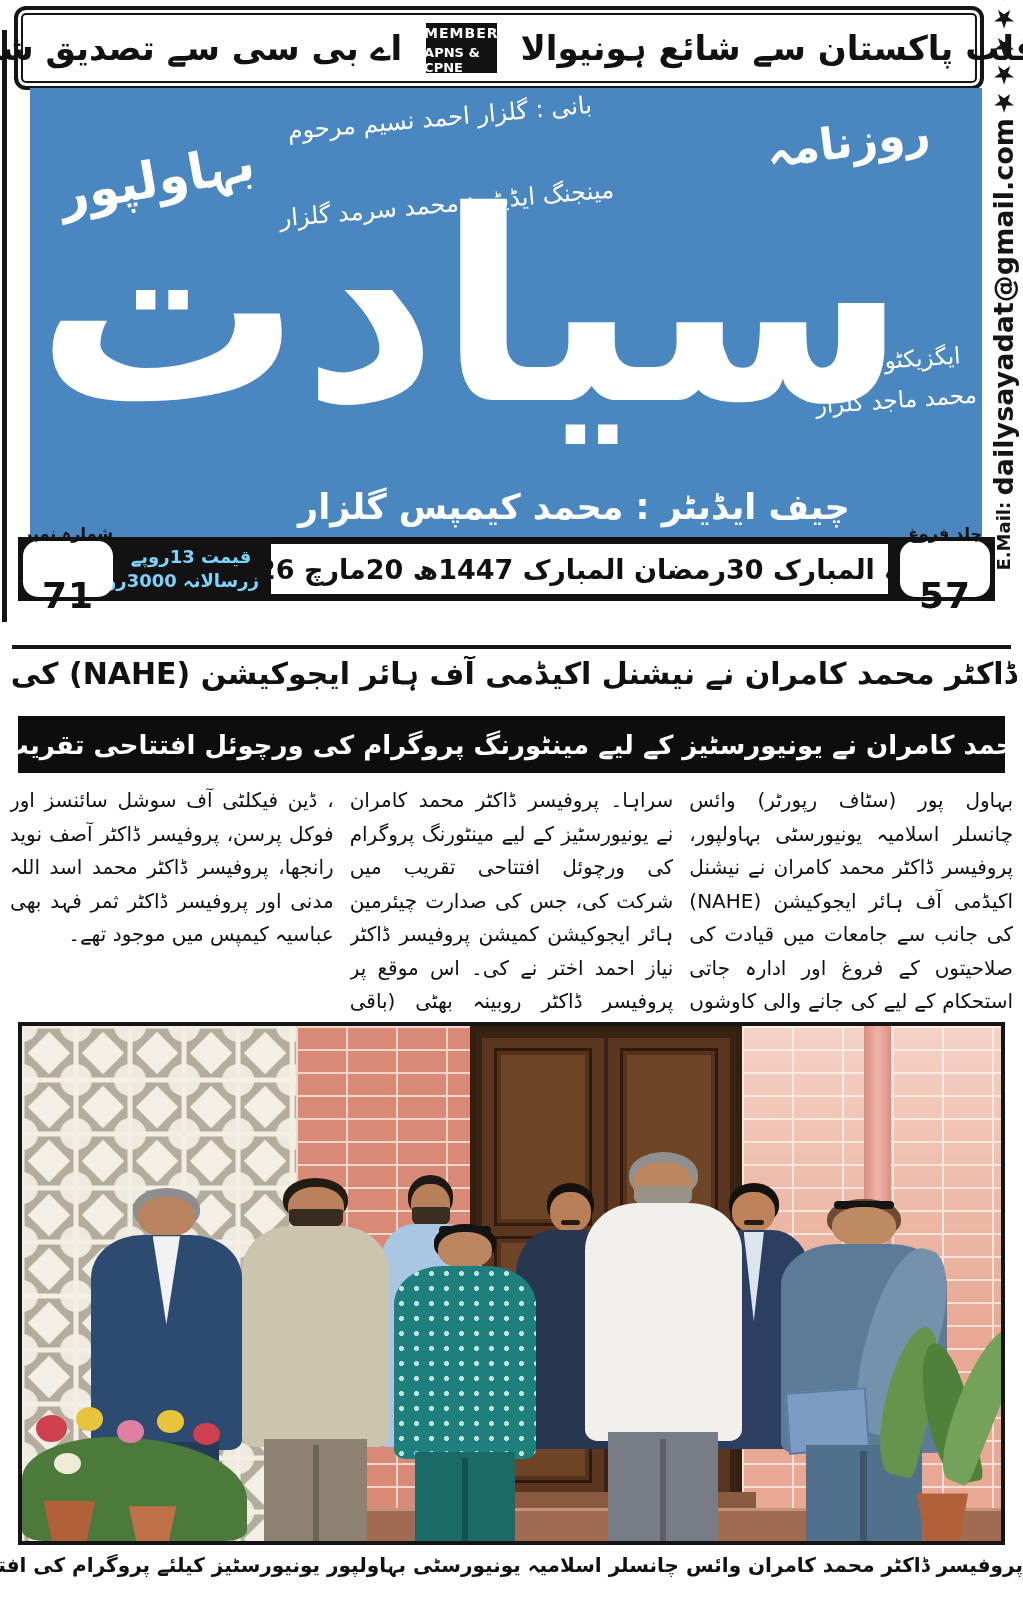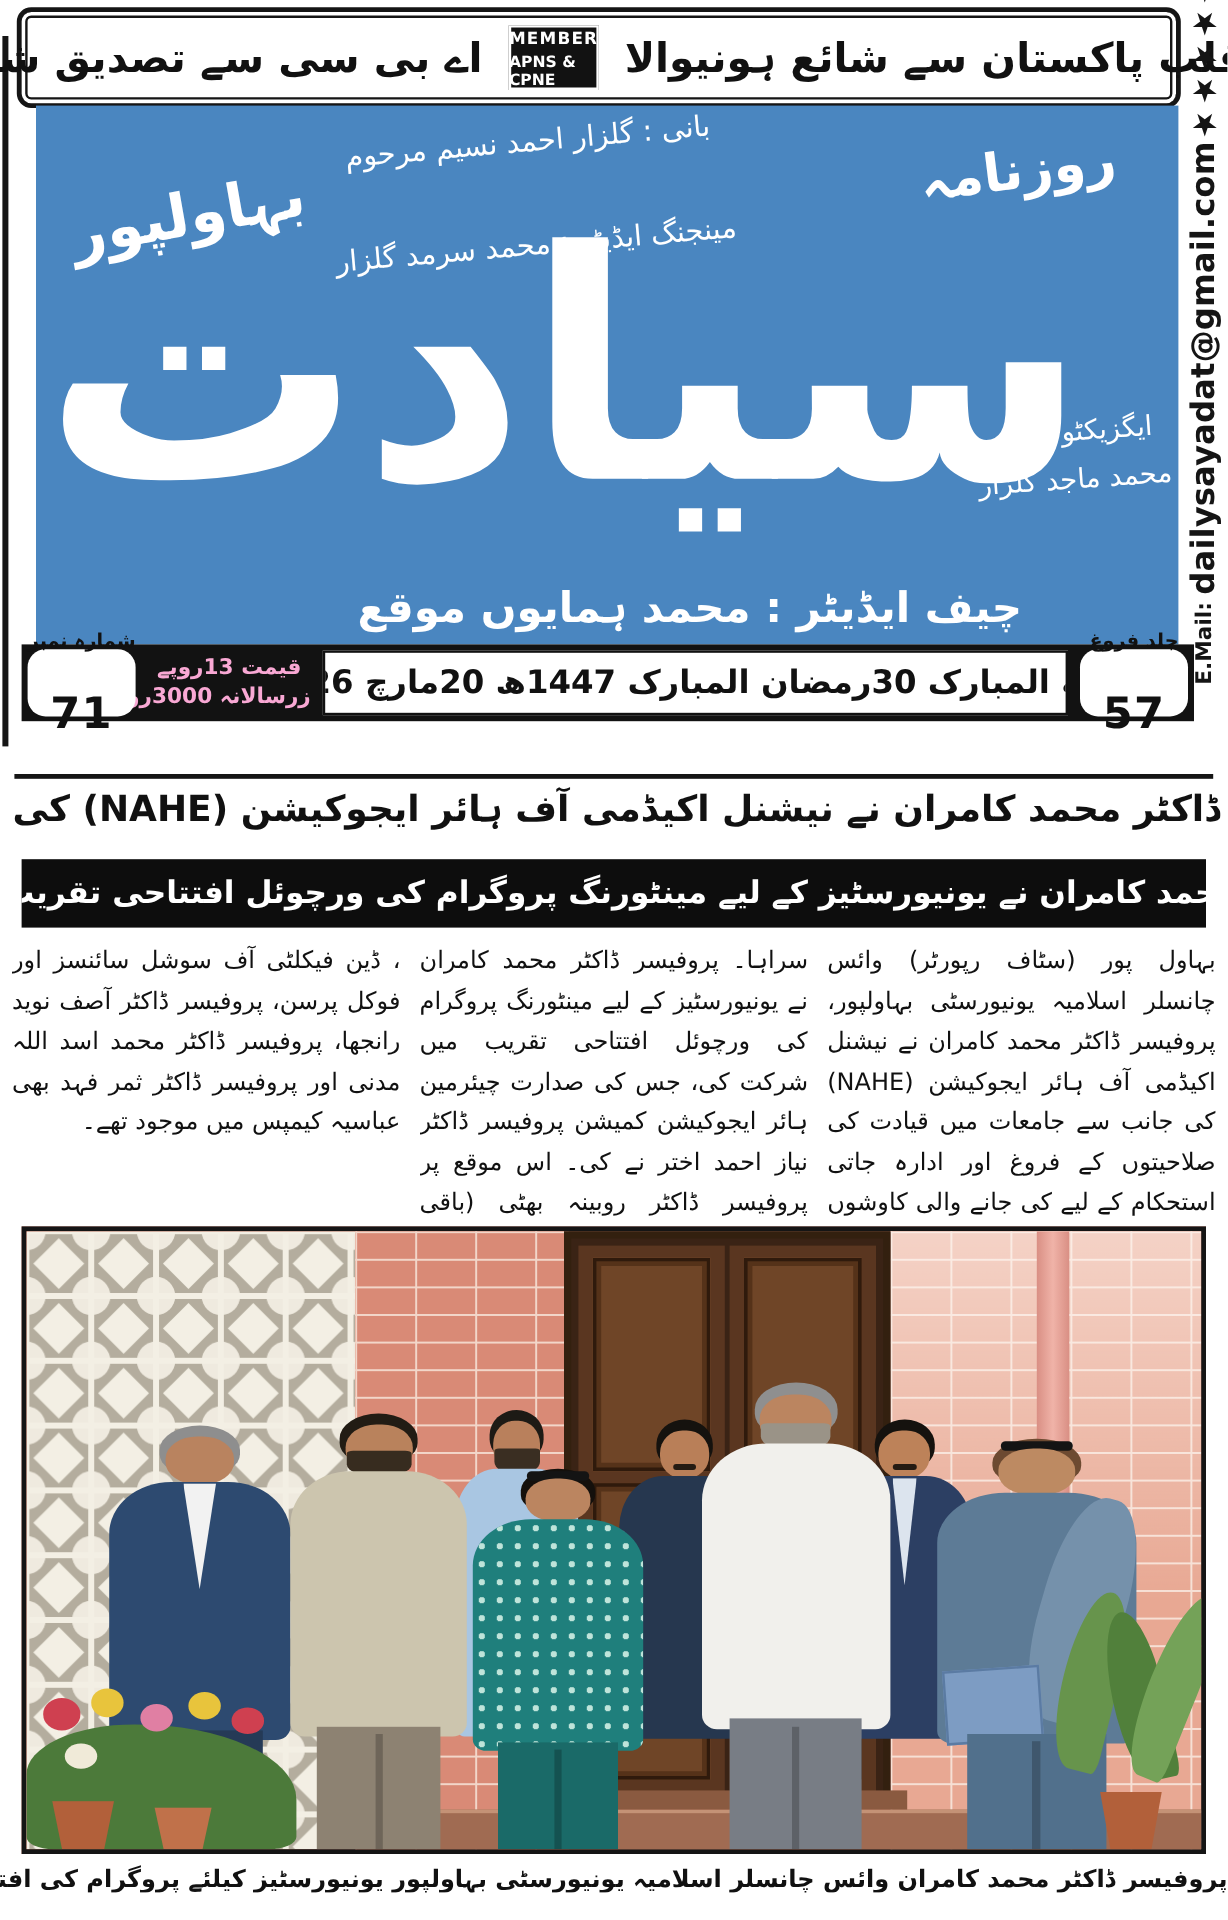--- a/index.html
+++ b/index.html
@@ -39,21 +39,21 @@
 
   
   #dateline{left:18px;top:537px;width:977px;height:64px;background:#121212;display:flex;direction:rtl;
             align-items:center;padding:0 5px;box-sizing:border-box;gap:10px;}
   .num-box{background:#fff;color:#111;border-radius:15px;width:90px;height:56px;flex:0 0 auto;
            display:flex;flex-direction:column;align-items:center;justify-content:center;}
   .num-box .lab{font-size:16px;font-weight:bold;line-height:17px;}
   .num-box .num{font-size:36px;font-weight:bold;line-height:36px;letter-spacing:1px;margin-top:36px;}
   #date-box{flex:1 1 auto;background:#fff;color:#111;border:2px solid #111;height:50px;
             display:flex;align-items:center;justify-content:center;font-size:27px;font-weight:bold;direction:rtl;white-space:nowrap;overflow:hidden;}
-  #price{flex:0 0 auto;color:#f9a8d4;text-align:center;width:136px;font-size:18px;font-weight:bold;line-height:24px;white-space:nowrap;}
+  #price{flex:0 0 auto;color:#7dd3fc;text-align:center;width:136px;font-size:18px;font-weight:bold;line-height:24px;white-space:nowrap;}
 
   
   #headline-rule{left:12px;top:645px;width:999px;height:4px;background:#151515;}
   #headline{left:6px;top:656px;width:1011px;text-align:center;font-size:30px;font-weight:bold;
             direction:rtl;white-space:nowrap;overflow:hidden;}
   #subhead{left:18px;top:716px;width:987px;height:57px;background:#0d0d0d;color:#fff;display:flex;
            align-items:center;justify-content:center;font-size:26px;font-weight:bold;direction:rtl;
            white-space:nowrap;overflow:hidden;}
 
   
@@ -148,21 +148,21 @@
   <div id="masthead" class="abs">
     <div id="mh-daily" class="mh" dir="rtl">روزنامہ</div>
     <div id="mh-city" class="mh" dir="rtl">بہاولپور</div>
     <div id="mh-founder" class="mh" dir="rtl">بانی : گلزار احمد نسیم مرحوم</div>
     <div id="mh-managing" class="mh" dir="rtl">مینجنگ ایڈیٹر : محمد سرمد گلزار</div>
     <div id="mh-title" class="mh" dir="rtl">سیادت</div>
     <div id="mh-exec" class="mh" dir="rtl">
       <span>ایگزیکٹو ایڈیٹر</span><br>
       <span>محمد ماجد گلزار</span>
     </div>
-    <div id="mh-chief" class="mh" dir="rtl">چیف ایڈیٹر : محمد ہمایوں موقع</div>
+    <div id="mh-chief" class="mh" dir="rtl">چیف ایڈیٹر : محمد کیمپس گلزار</div>
   </div>
 
   <div id="dateline" class="abs">
     <div class="num-box">
       <span class="lab" dir="rtl">جلد فروغ</span>
       <span class="num">57</span>
     </div>
     <div id="date-box">جمعة المبارک 30رمضان المبارک 1447ھ 20مارچ 2026ء</div>
     <div id="price">
       <span dir="rtl">قیمت 13روپے</span><br>

